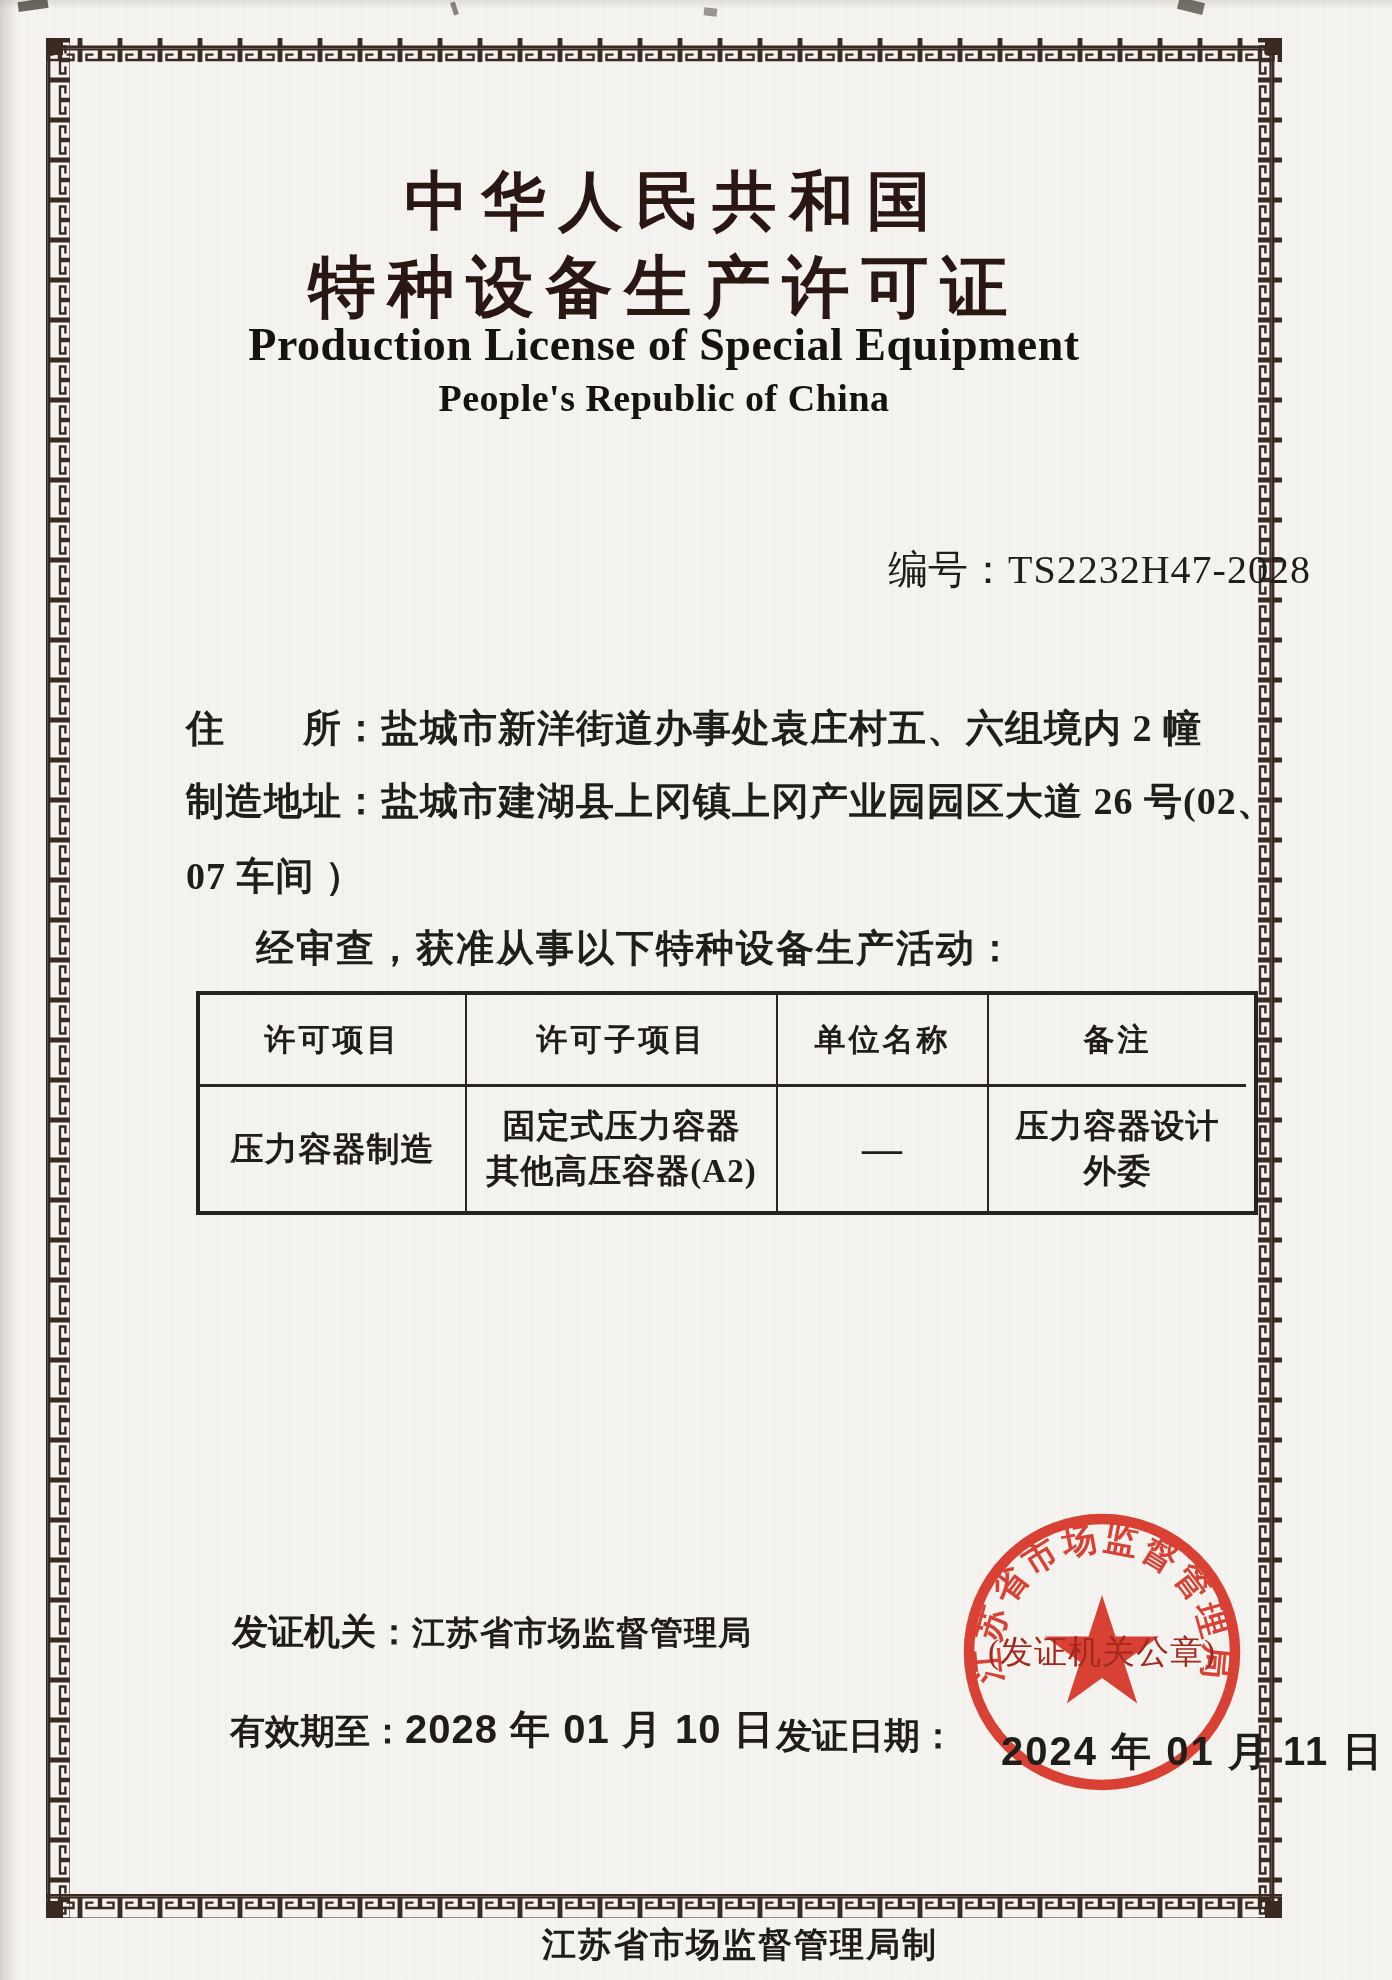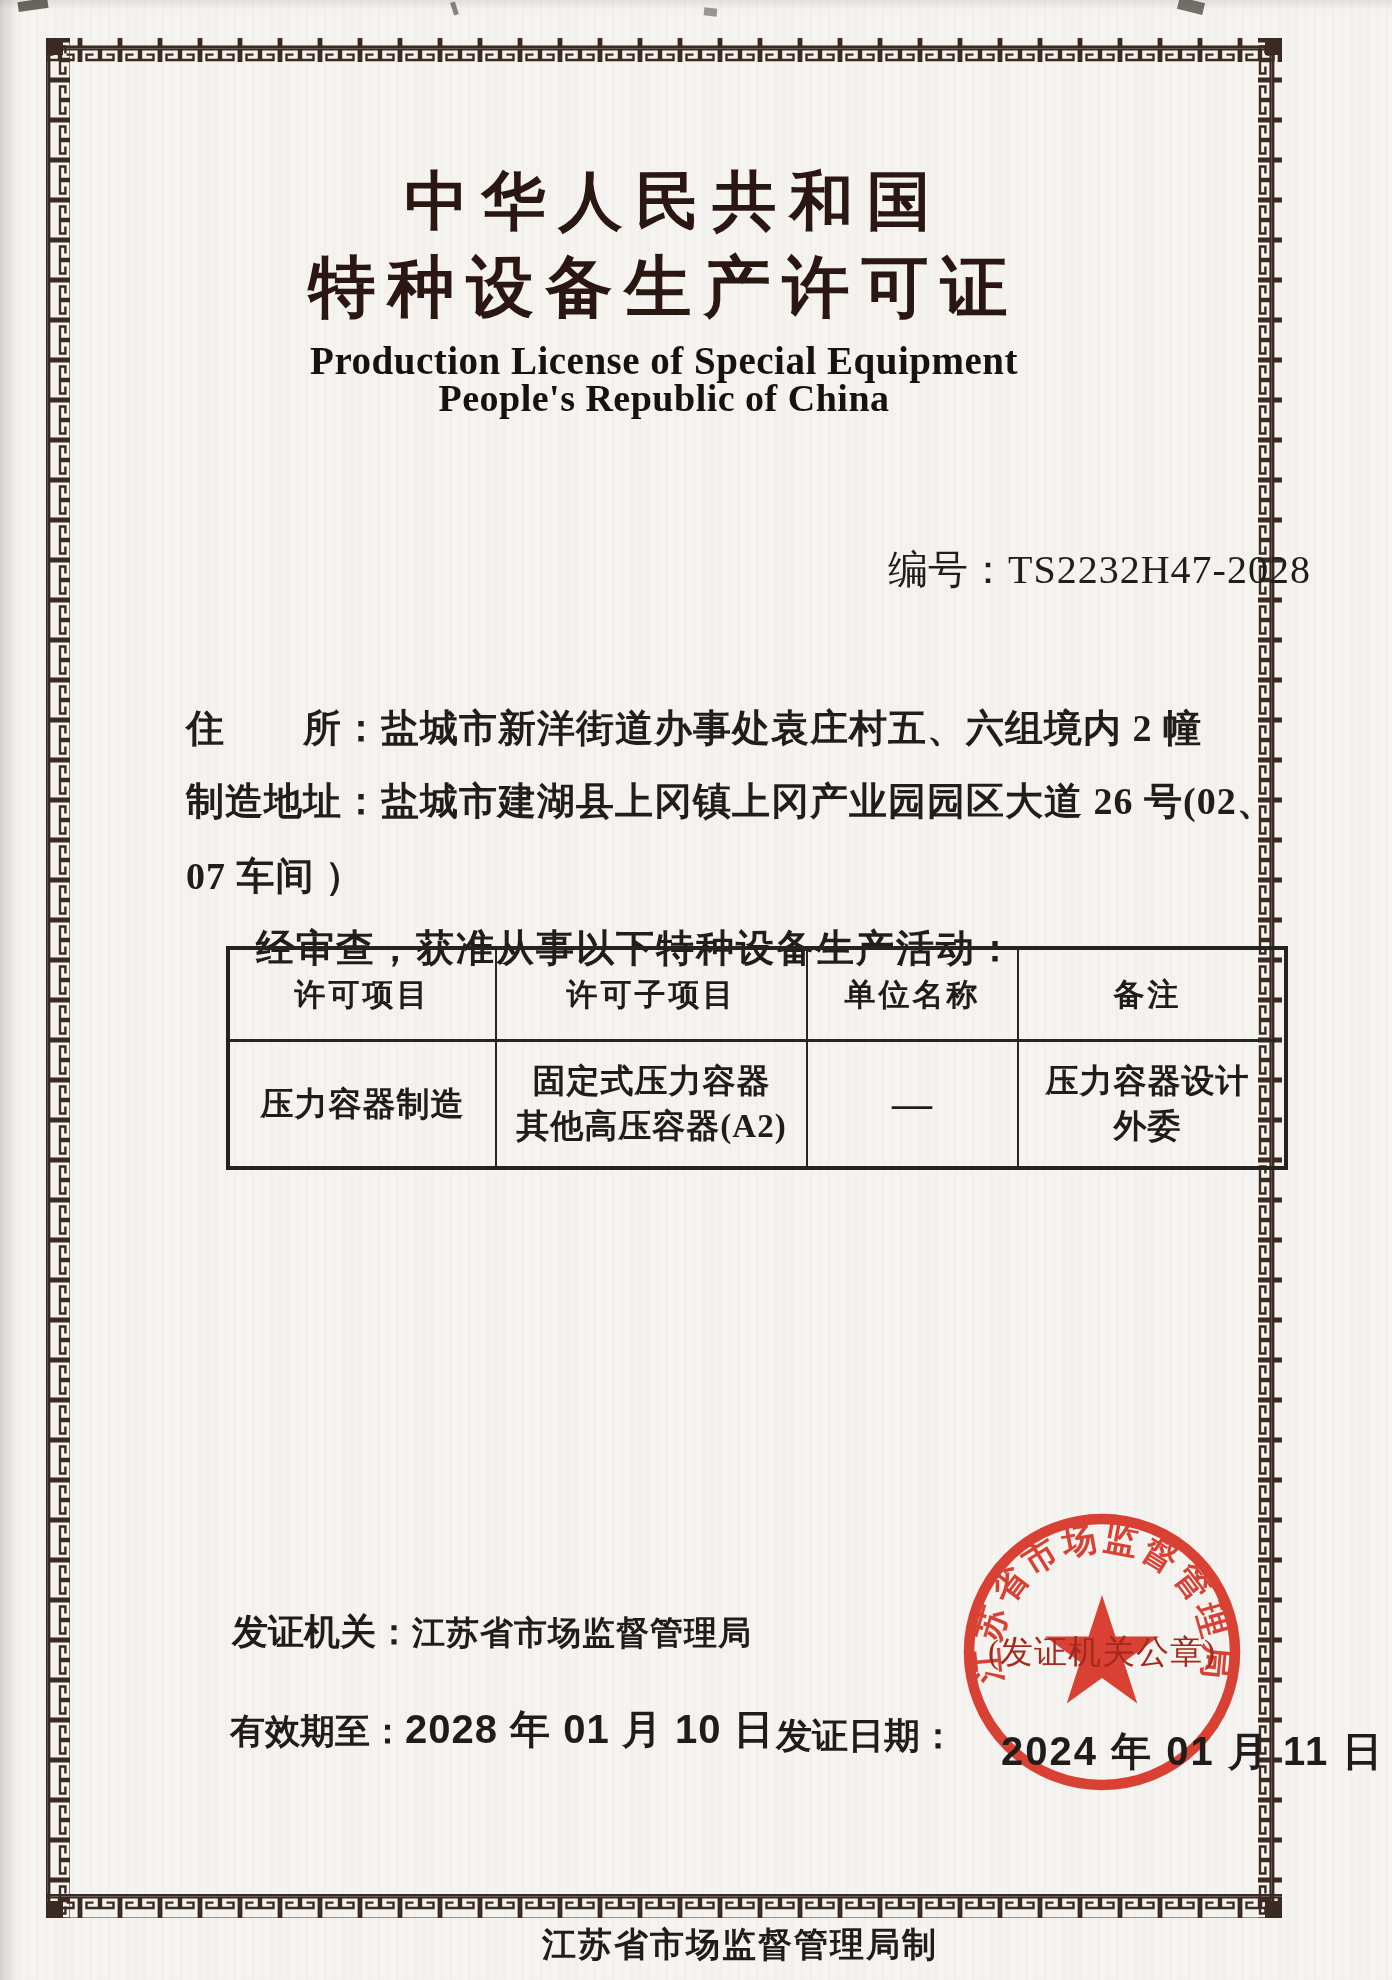--- a/index.html
+++ b/index.html
@@ -23,39 +23,39 @@
   .artifact.a2{left:452px;top:2px;width:5px;height:13px;transform:rotate(-18deg);opacity:.6;}
   .artifact.a3{left:704px;top:8px;width:13px;height:8px;transform:rotate(6deg);opacity:.5;}
   .artifact.a4{left:1178px;top:0;width:26px;height:12px;transform:rotate(14deg);opacity:.7;}
 
   .abs{position:absolute;}
 
   
   .title-line{left:46px;width:1236px;text-align:center;white-space:nowrap;}
   .title-cn1{top:158px;font-size:64px;font-weight:bold;letter-spacing:13px;color:#2a1713;padding-left:10px;}
   .title-cn2{top:242px;font-size:67px;font-weight:bold;letter-spacing:12px;color:#2a1713;}
-  .title-en1{top:338px;font-size:39px;font-weight:bold;color:#16120f;letter-spacing:.5px;font-family:Liberation Serif, serif;}
+  .title-en1{top:318px;font-size:46px;font-weight:bold;color:#16120f;letter-spacing:.5px;font-family:Liberation Serif, serif;}
   .title-en2{top:376px;font-size:38px;font-weight:bold;color:#16120f;letter-spacing:.5px;}
 
   
   .serial{top:542px;left:888px;font-size:40px;white-space:nowrap;color:#201d1a;}
   .serial .num{font-family:"Liberation Serif","DejaVu Serif",serif;letter-spacing:1px;}
 
   
   .info-line{left:186px;font-size:38px;font-weight:600;white-space:nowrap;letter-spacing:1px;color:#201e1b;}
   .line-company{top:630px;}
   .line-residence{top:703px;}
   .line-address{top:776px;}
   .line-address-cont{top:851px;}
   .line-approval{top:923px;left:256px;letter-spacing:2px;}
 
   
-  .license-table{left:196px;top:946px;width:1054px;border:4px solid #262220;
+  .license-table{left:196px;top:991px;width:1054px;border:4px solid #262220;
     display:grid;grid-template-columns:267px 311px 211px 257px;grid-template-rows:92px 124px;
-    background:rgba(255,255,255,0.0);margin-left:30px;}
+    background:rgba(255,255,255,0.0);}
   .lt-cell{display:flex;flex-direction:column;align-items:center;justify-content:center;
     border-right:2.5px solid #2a2523;font-weight:600;color:#1f1c19;text-align:center;}
   .lt-cell.last{border-right:none;}
   .lt-cell.head{border-bottom:3px solid #2a2523;font-size:31px;letter-spacing:3px;}
   .lt-cell.body{font-size:33px;letter-spacing:1px;line-height:1.35;}
   .lt-cell .dash{font-size:40px;font-weight:bold;}
 
   
   .footer-line{white-space:nowrap;color:#1f1c19;}
   .line-authority{top:1608px;left:232px;font-size:36px;font-weight:600;}

